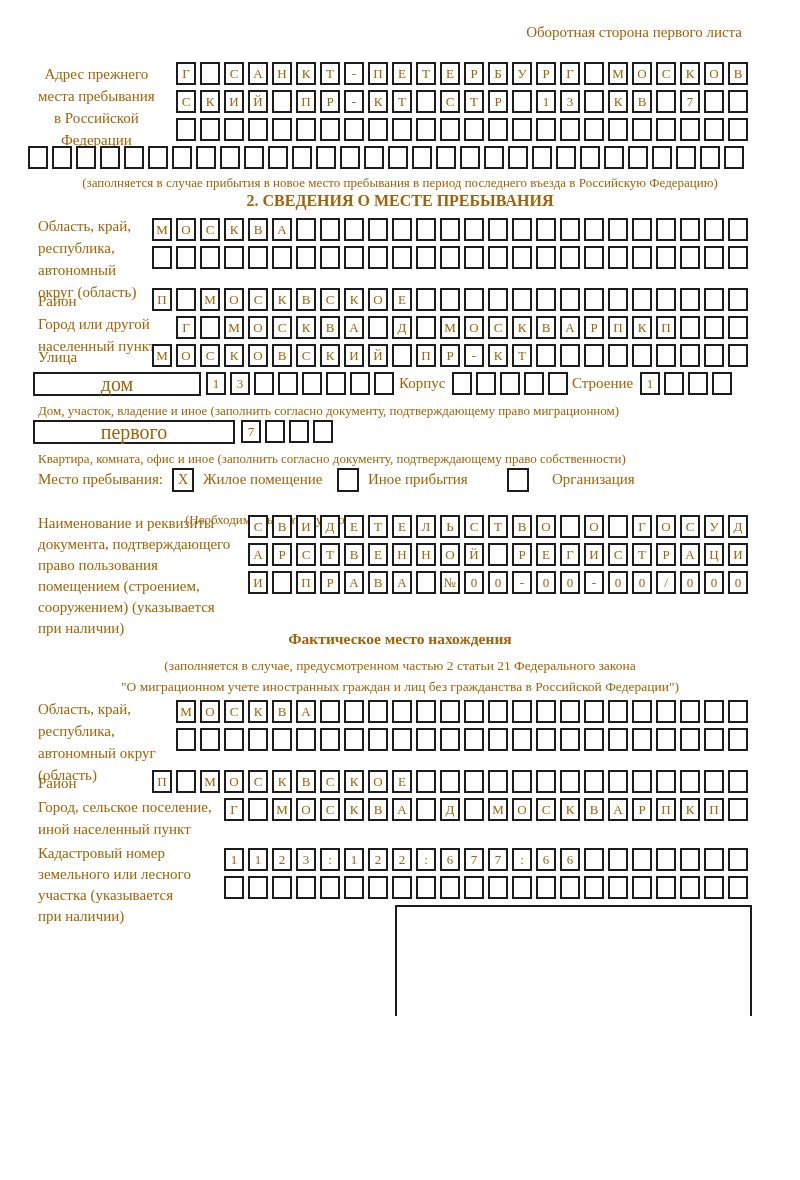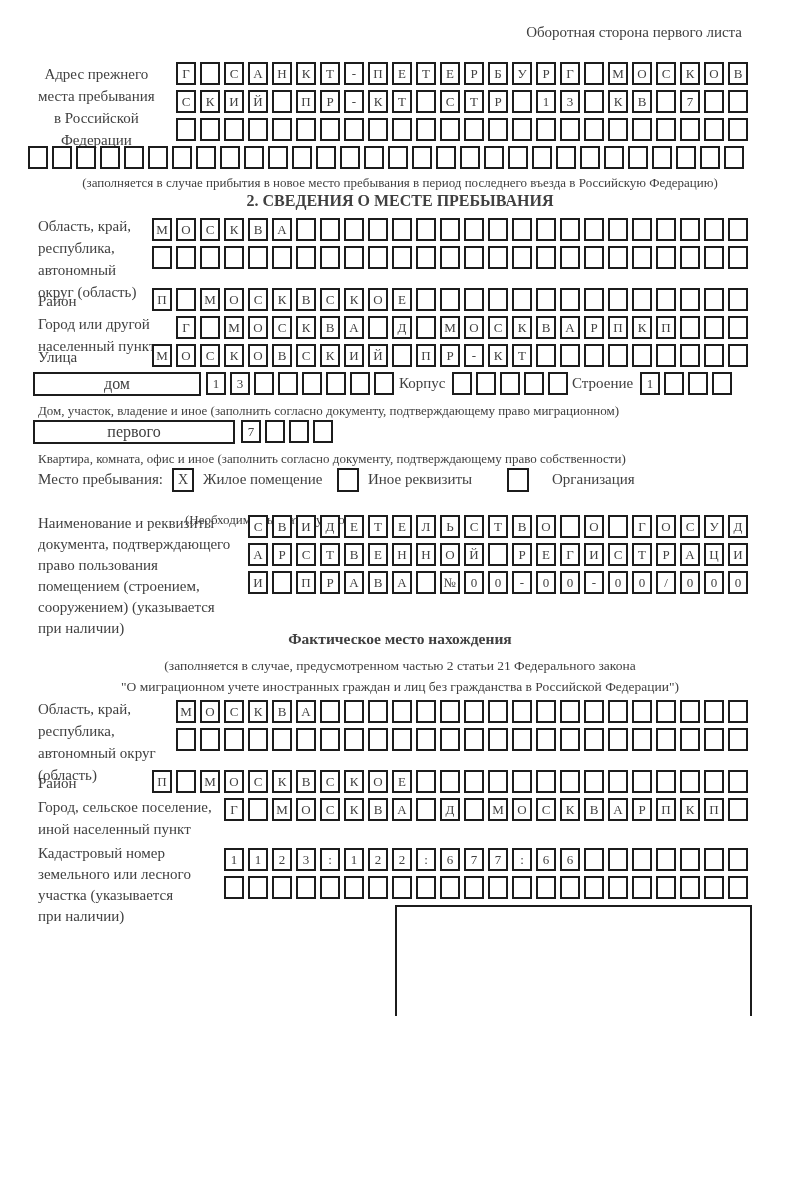--- a/index.html
+++ b/index.html
@@ -1,36 +1,36 @@
 <!DOCTYPE html>
 <html><head>
 <meta charset="utf-8">
 <style>
   html,body{margin:0;padding:0;background:#fff;}
   .page{position:relative;width:800px;height:1016px;background:#fff;
-        font-family:"Liberation Serif", serif;color:#404040;overflow:hidden;}
+        font-family:"Liberation Serif", serif;color:#a16207;overflow:hidden;}
   .corner{position:absolute;font-size:15px;}
   .lbl{position:absolute;font-size:15px;line-height:22px;white-space:pre-line;}
   .lbl.tight{line-height:21px;}
   .inline-lbl{position:absolute;font-size:15px;}
   .sect-title{position:absolute;left:0;width:800px;text-align:center;
               font-size:16px;font-weight:bold;}
   .fact-title{position:absolute;left:0;width:800px;text-align:center;
               font-size:15.5px;font-weight:bold;}
   .note{position:absolute;font-size:13px;line-height:21px;white-space:pre-line;}
   .note.center{left:0;width:800px;text-align:center;}
   .cellrow{position:absolute;display:flex;gap:4px;}
   .cell{flex:0 0 20px;width:20px;height:23px;box-sizing:border-box;
         border:2px solid #1c1c1c;display:flex;align-items:center;justify-content:center;
         font-size:13px;background:#fff;}
   .checkbox{position:absolute;width:22px;height:24px;box-sizing:border-box;
         border:2px solid #1c1c1c;display:flex;align-items:center;justify-content:center;
         font-size:14px;}
   .wide-box{position:absolute;height:24px;box-sizing:border-box;border:2px solid #1c1c1c;
-        display:flex;align-items:center;justify-content:center;font-size:16px;}
+        display:flex;align-items:center;justify-content:center;font-size:20px;}
   .stamp-box{position:absolute;box-sizing:border-box;border:2px solid #1c1c1c;background:#fff;}
 </style>
 </head>
 <body>
 
 <div class="page">
 
   <div class="corner" style="top:24px;right:58px;">Оборотная сторона первого листа</div>
 
   <div class="lbl" style="left:38px;top:63px;text-align:center;">Адрес прежнего
@@ -331,21 +331,21 @@
       <span class="cell"></span>
       <span class="cell"></span>
       <span class="cell"></span>
     </div>
   <div class="note" style="left:38px;top:448px;">Квартира, комната, офис и иное (заполнить согласно документу, подтверждающему право собственности)</div>
 
   <div class="inline-lbl" style="left:38px;top:471px;">Место пребывания:</div>
   <div class="checkbox" style="left:172px;top:468px;">Х</div>
   <div class="inline-lbl" style="left:203px;top:471px;">Жилое помещение</div>
   <div class="checkbox" style="left:337px;top:468px;"></div>
-  <div class="inline-lbl" style="left:368px;top:471px;">Иное реквизиты</div>
+  <div class="inline-lbl" style="left:368px;top:471px;">Иное прибытия</div>
   <div class="checkbox" style="left:507px;top:468px;"></div>
   <div class="inline-lbl" style="left:552px;top:471px;">Организация</div>
   <div class="note" style="left:100px;top:509px;width:340px;text-align:center;">(Необходимо выбрать нужное)</div>
 
   <div class="lbl tight" style="left:38px;top:513px;">Наименование и реквизиты
 документа, подтверждающего
 право пользования
 помещением (строением,
 сооружением) (указывается
 при наличии)</div>

